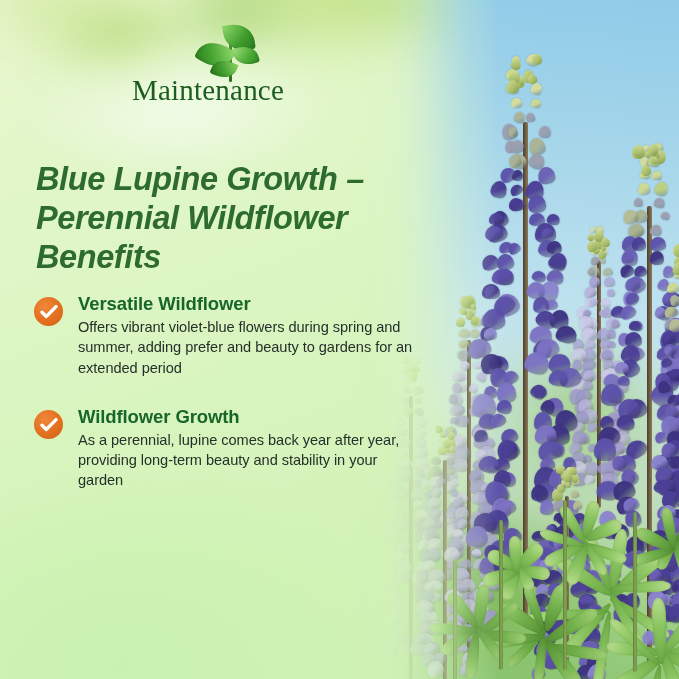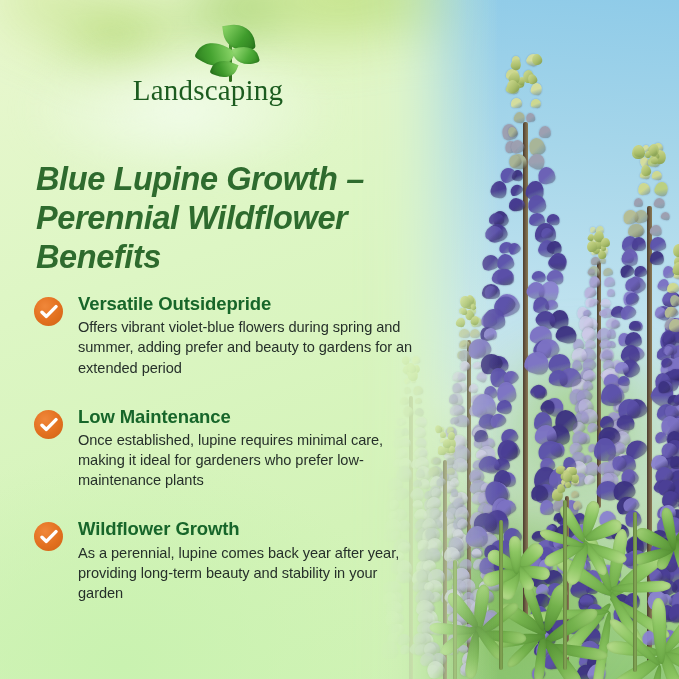--- a/index.html
+++ b/index.html
@@ -1134,46 +1134,37 @@
       <div class="lf" style="left:8px; top:18px; width:34px; height:25px;
            background:linear-gradient(135deg,#93db6f,#45a330 60%,#2d7f1f);
            transform:rotate(30deg) scaleX(-1);"></div>
       <div class="lf" style="left:44px; top:22px; width:24px; height:19px;
            background:linear-gradient(135deg,#9fe07c,#4dab37 60%,#31871f);
            transform:rotate(-14deg);"></div>
       <div class="lf" style="left:22px; top:36px; width:24px; height:18px;
            background:linear-gradient(135deg,#8ad566,#3e9a2b 60%,#2a761c);
            transform:rotate(22deg) scaleX(-1);"></div>
     </div>
-    <div class="logo-word">Landscaping</div>
+    <div class="logo-word">Maintenance</div>
   </div>
 
   <h1 class="headline">Blue Lupine Growth – Perennial Wildflower Benefits</h1>
 
   <div class="benefits">
 
     <div class="benefit">
       <span class="check-icon">
         <svg width="18" height="16" viewBox="0 0 18 16" aria-hidden="true">
           <path d="M2 8.2 L6.4 12.4 L16 2.6" fill="none" stroke="#ffffff" stroke-width="3.4" stroke-linecap="round" stroke-linejoin="round"></path>
         </svg>
       </span>
-      <p class="benefit-title">Versatile Outsidepride</p>
+      <p class="benefit-title">Versatile Wildflower</p>
       <p class="benefit-desc">Offers vibrant violet-blue flowers during spring and summer, adding prefer and beauty to gardens for an extended period</p>
     </div>
 
-    <div class="benefit">
-      <span class="check-icon">
-        <svg width="18" height="16" viewBox="0 0 18 16" aria-hidden="true">
-          <path d="M2 8.2 L6.4 12.4 L16 2.6" fill="none" stroke="#ffffff" stroke-width="3.4" stroke-linecap="round" stroke-linejoin="round"></path>
-        </svg>
-      </span>
-      <p class="benefit-title">Low Maintenance</p>
-      <p class="benefit-desc">Once established, lupine requires minimal care, making it ideal for gardeners who prefer low-maintenance plants</p>
-    </div>
 
     <div class="benefit">
       <span class="check-icon">
         <svg width="18" height="16" viewBox="0 0 18 16" aria-hidden="true">
           <path d="M2 8.2 L6.4 12.4 L16 2.6" fill="none" stroke="#ffffff" stroke-width="3.4" stroke-linecap="round" stroke-linejoin="round"></path>
         </svg>
       </span>
       <p class="benefit-title">Wildflower Growth</p>
       <p class="benefit-desc">As a perennial, lupine comes back year after year, providing long-term beauty and stability in your garden</p>
     </div>

